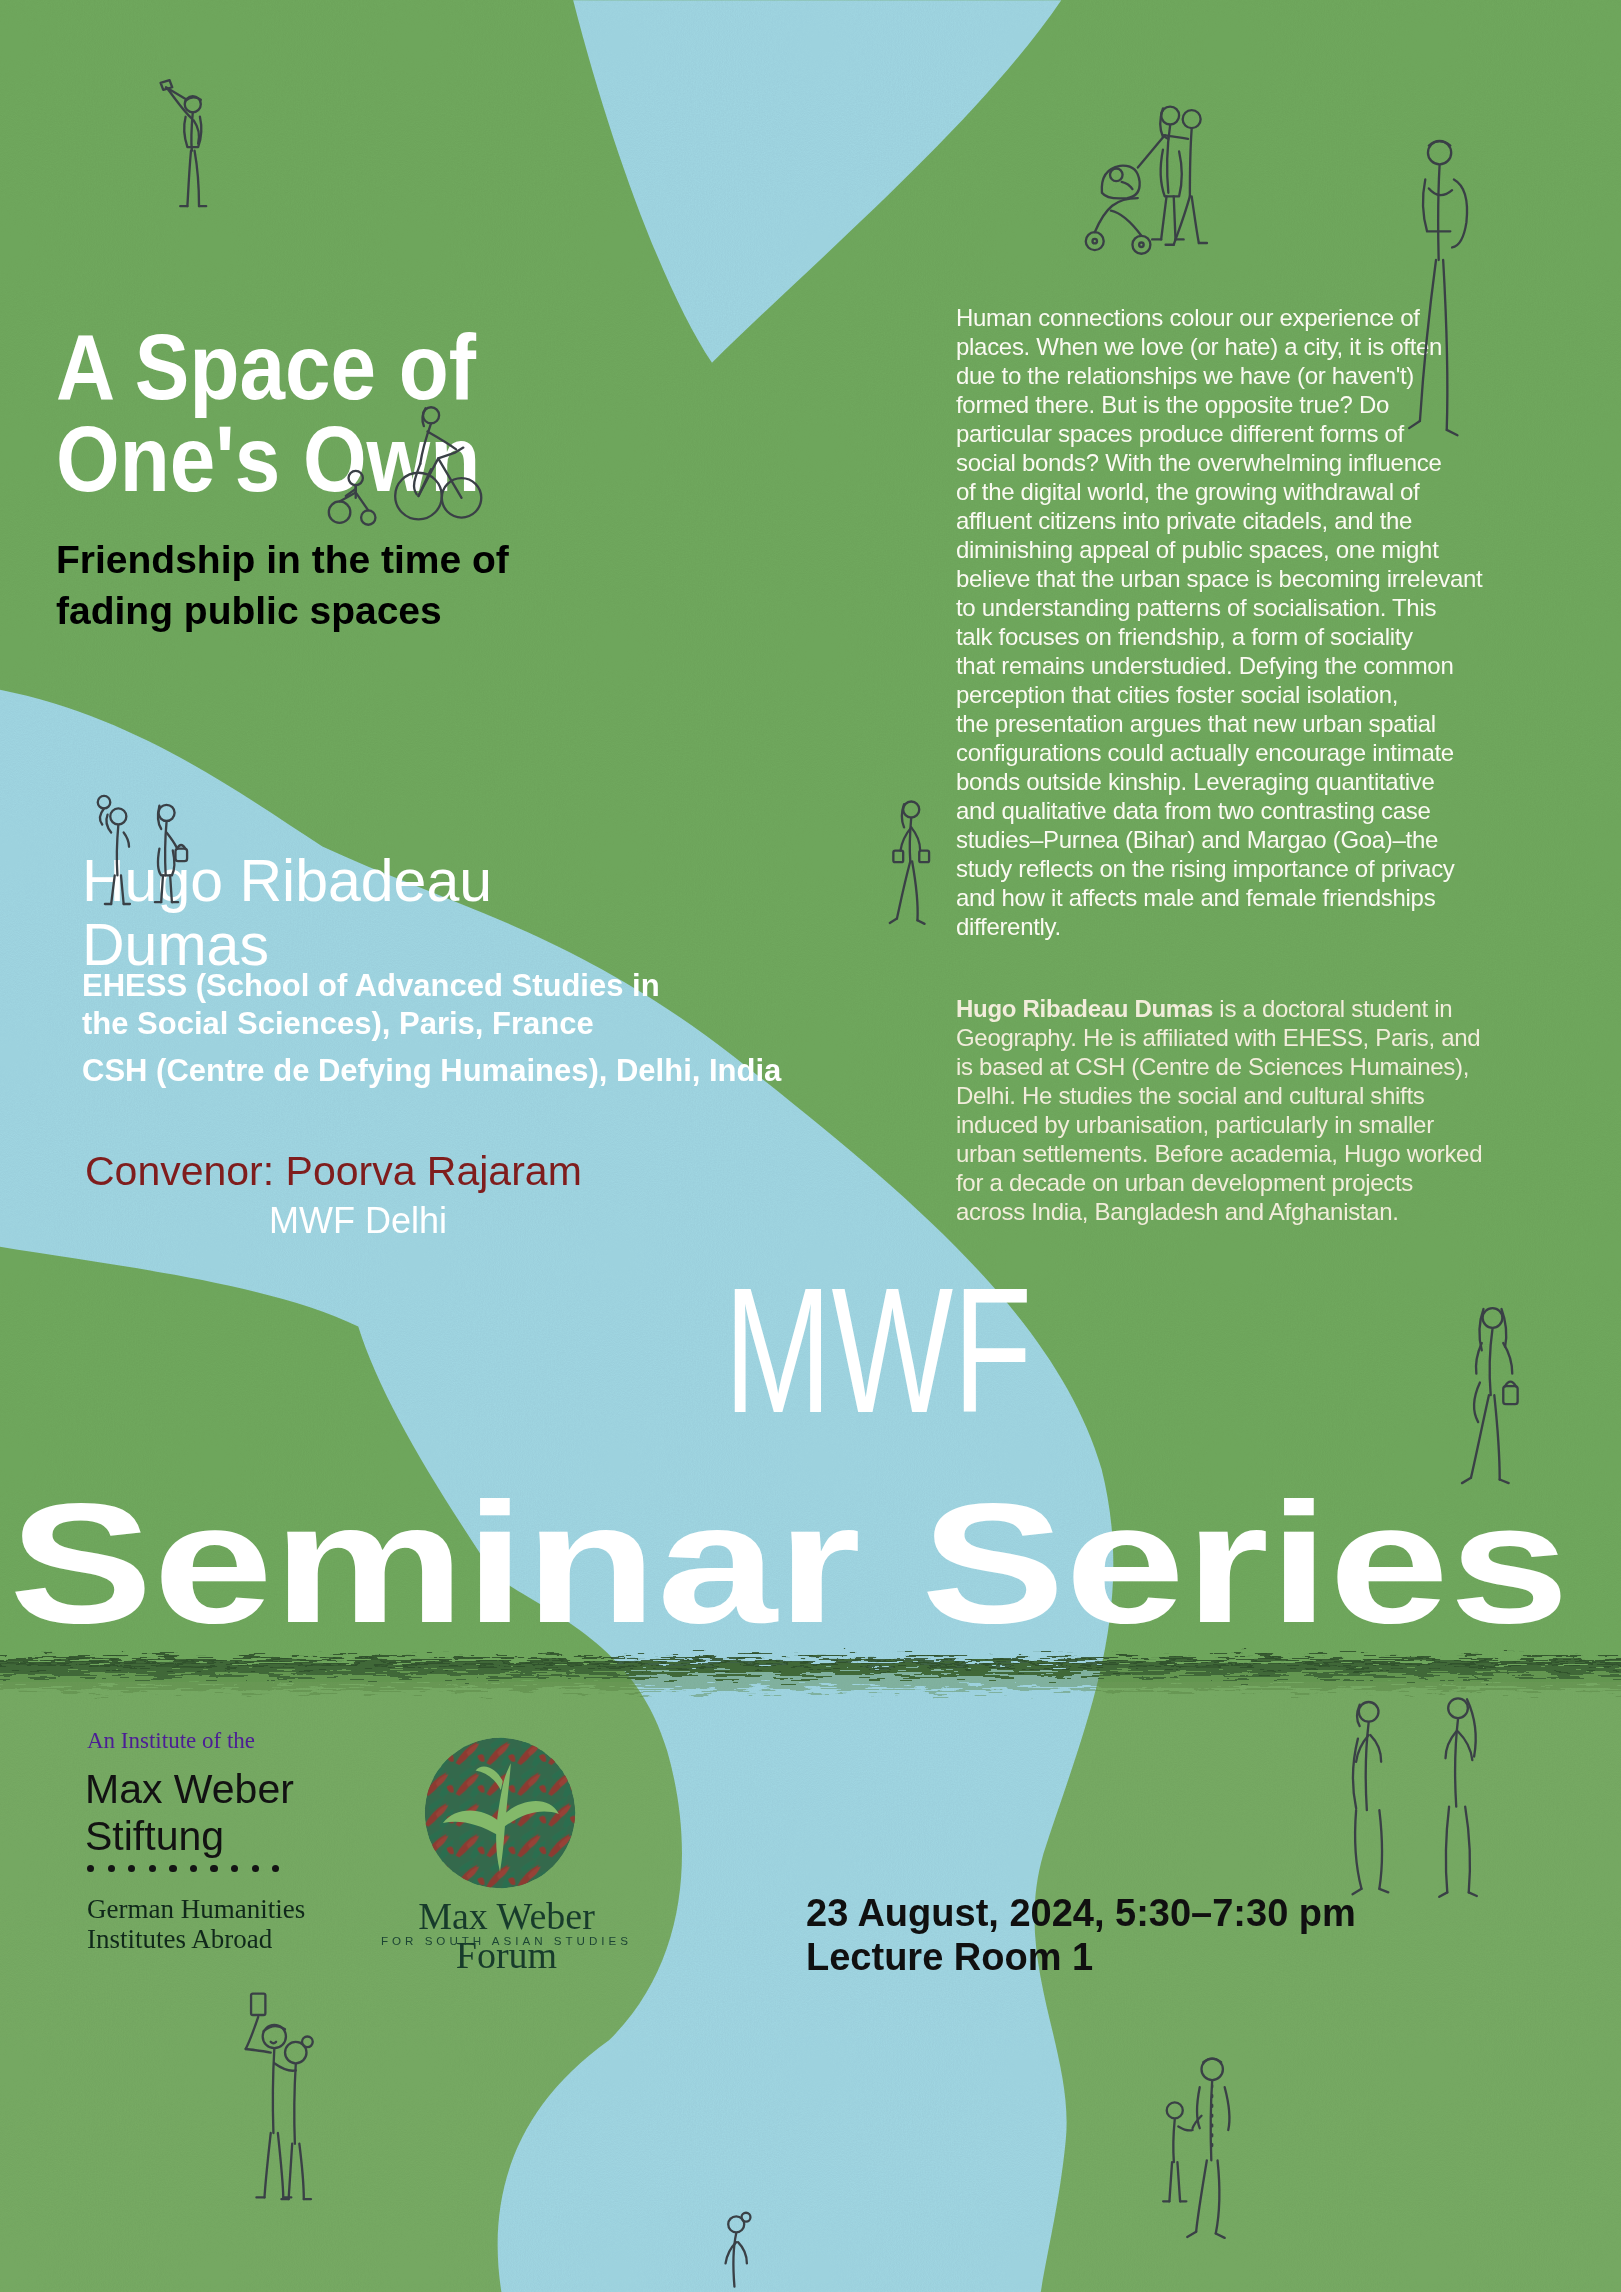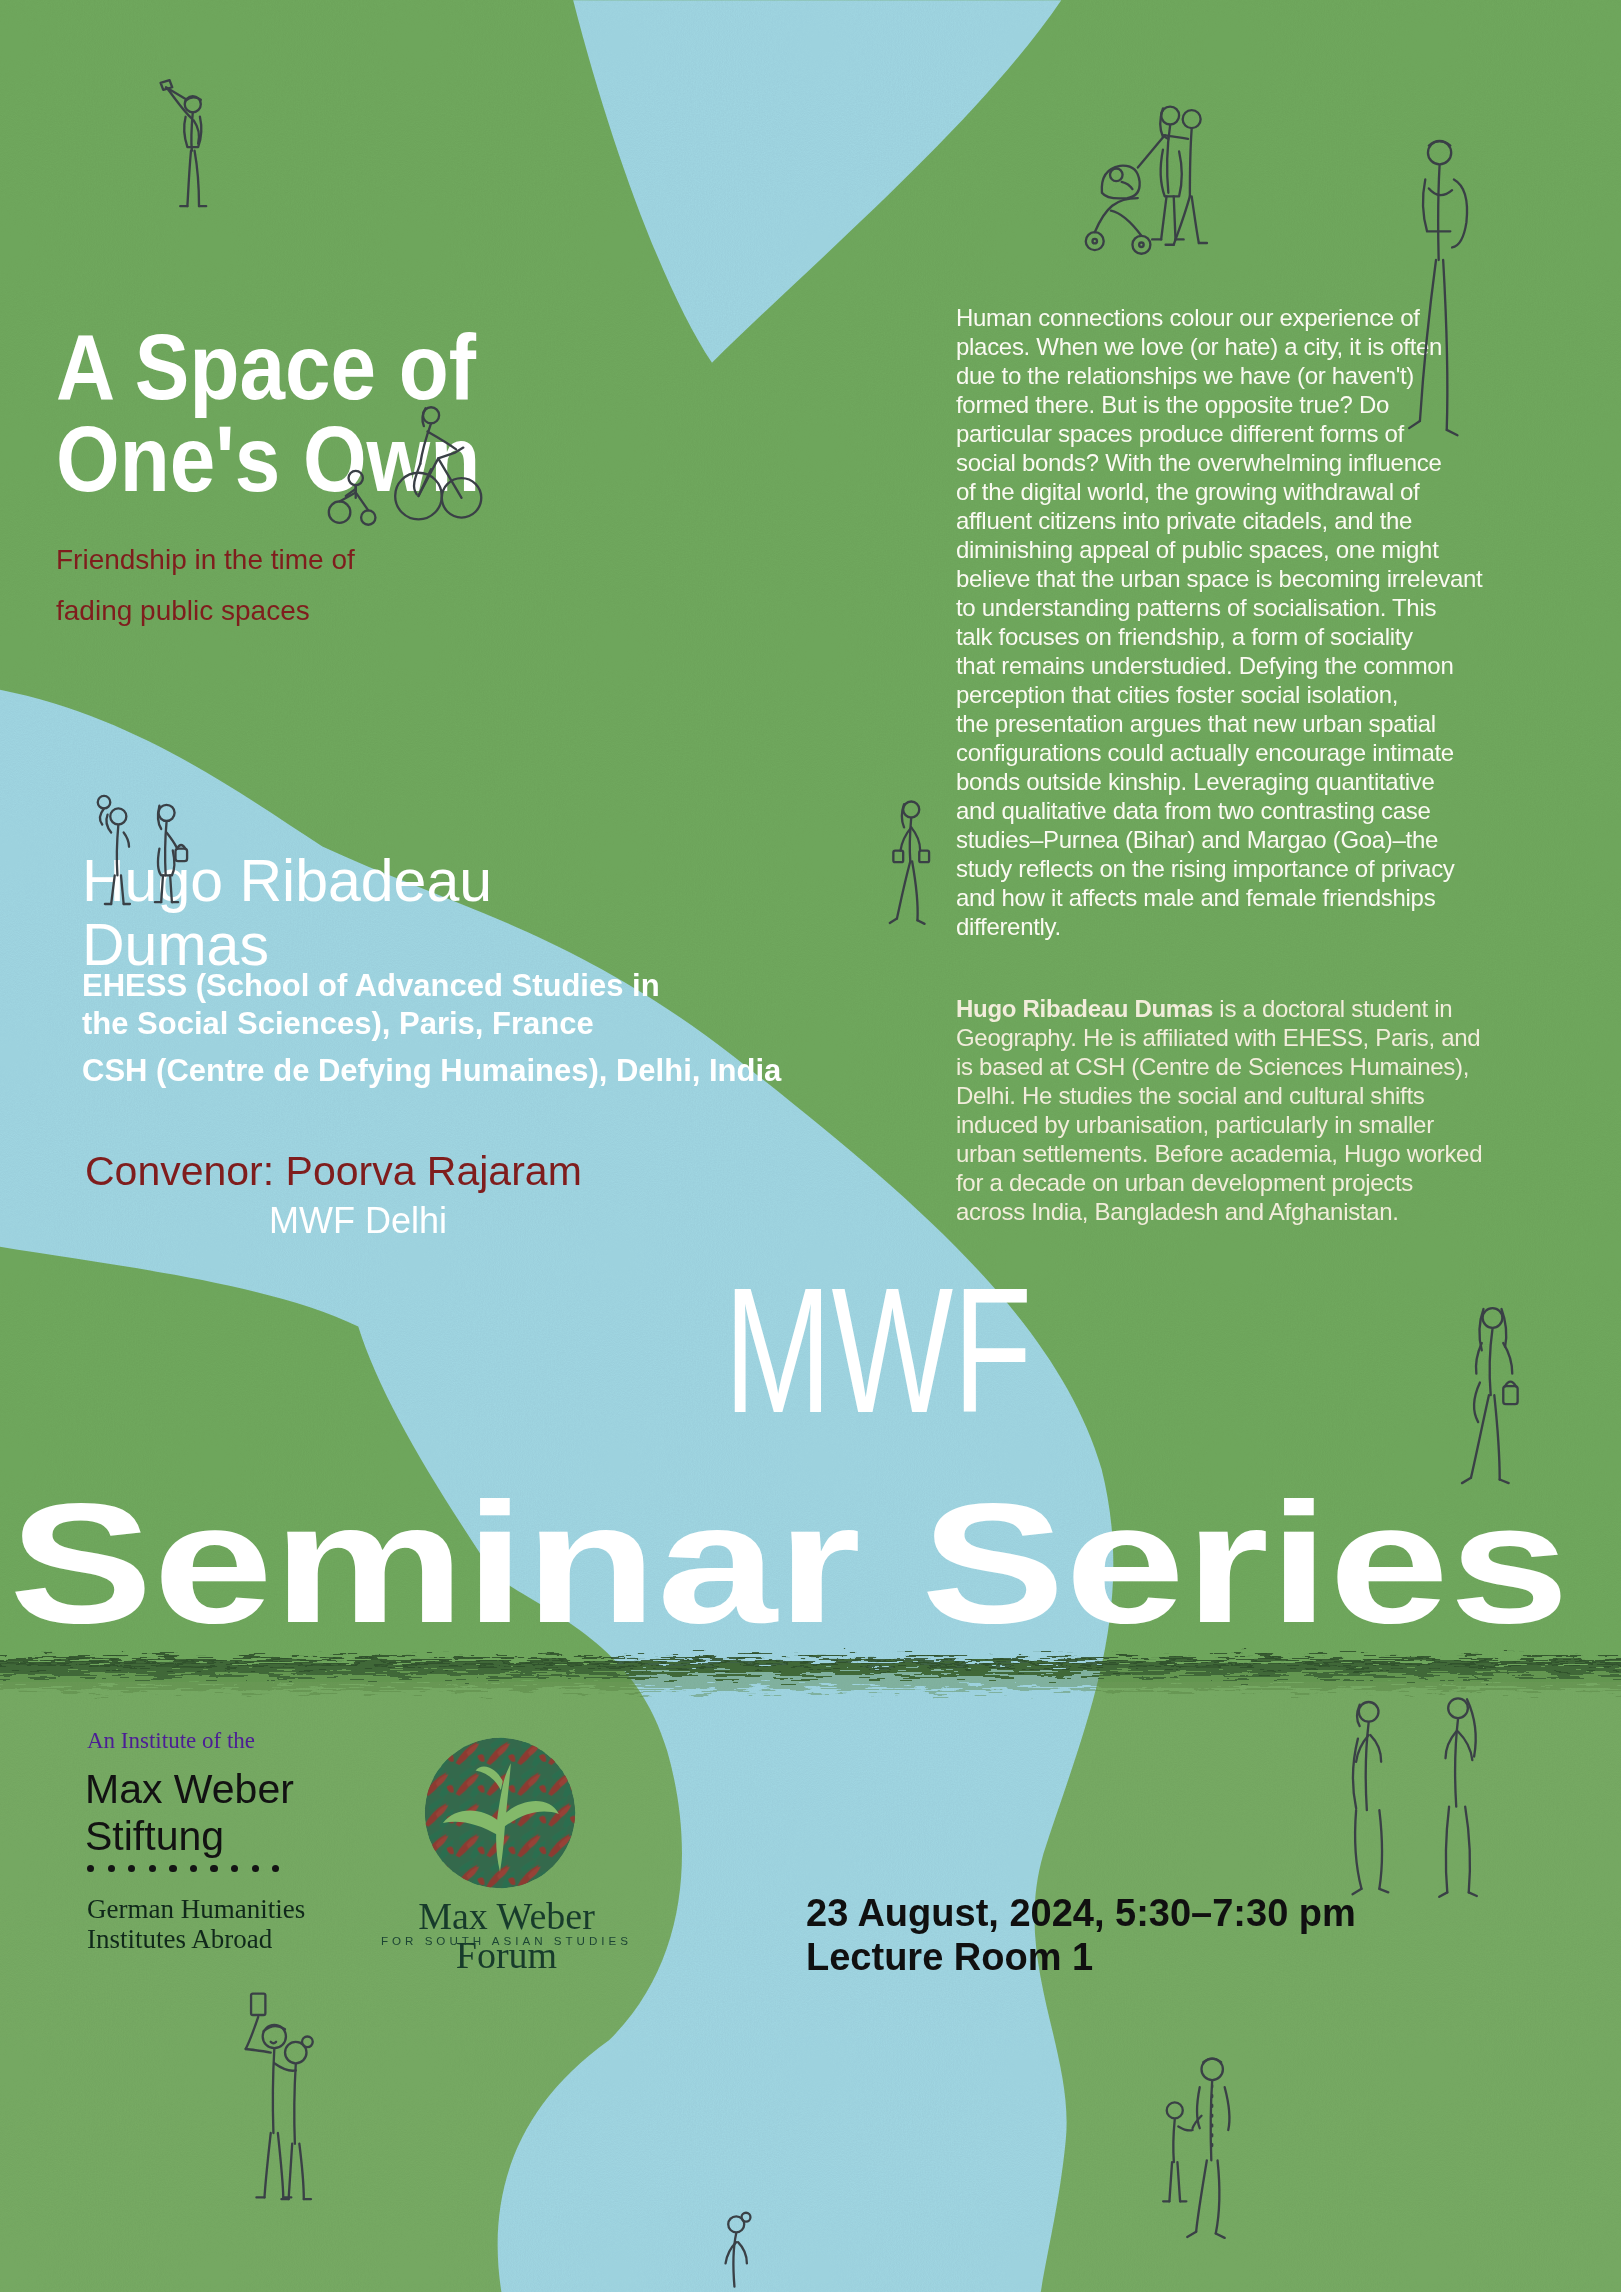--- a/index.html
+++ b/index.html
@@ -13,21 +13,21 @@
   
   .sec-top{left:0;top:0;width:1621px;height:1682px;background:#73ad60;}
   .sec-bottom{left:0;top:1682px;width:1621px;height:611px;background:#7aaf66;}
   .s-shape{left:0;top:0;z-index:1;}
   .texture{left:0;top:0;z-index:2;pointer-events:none;}
   .tear{left:0;top:1621px;z-index:3;}
   .layer{z-index:4;}
   
   .title{left:56px;top:321px;font-size:93px;line-height:92px;font-weight:700;color:#ffffff;
          transform:scaleX(.88);transform-origin:left top;letter-spacing:0;}
-  .subtitle{left:56px;top:534px;font-size:28px;line-height:51px;font-weight:400;color:#7f1d1d;}
+  .subtitle{left:56px;top:534px;font-size:39px;line-height:51px;font-weight:700;color:#000000;}
   .speaker-name{left:82px;top:849px;font-size:59px;line-height:64px;font-weight:400;color:#ffffff;}
   .affil{left:82px;font-size:31px;line-height:38px;font-weight:700;color:#ffffff;}
   .affil1{top:967px;}
   .affil2{top:1052px;}
   .convenor{left:85px;top:1148px;font-size:41px;line-height:47px;font-weight:400;color:#7f1d1d;}
   .convenor-org{left:269px;top:1200px;font-size:36px;line-height:41px;font-weight:400;color:#ffffff;}
   .abstract{left:956px;top:303px;width:609px;font-size:24px;line-height:29px;
             font-weight:400;color:#fbfaf2;letter-spacing:-0.3px;}
   .bio{left:956px;top:994px;width:618px;font-size:24px;line-height:29px;
        font-weight:400;color:#f2eddb;letter-spacing:-0.3px;margin:0;}

